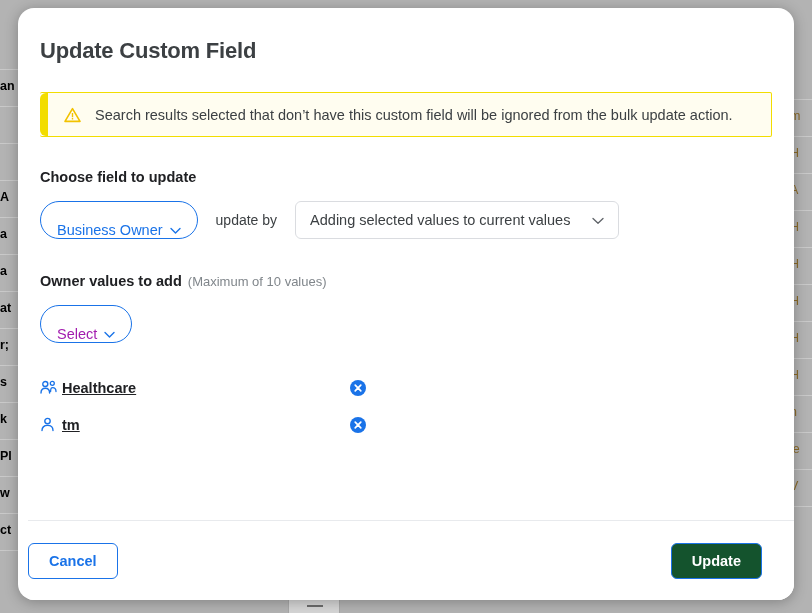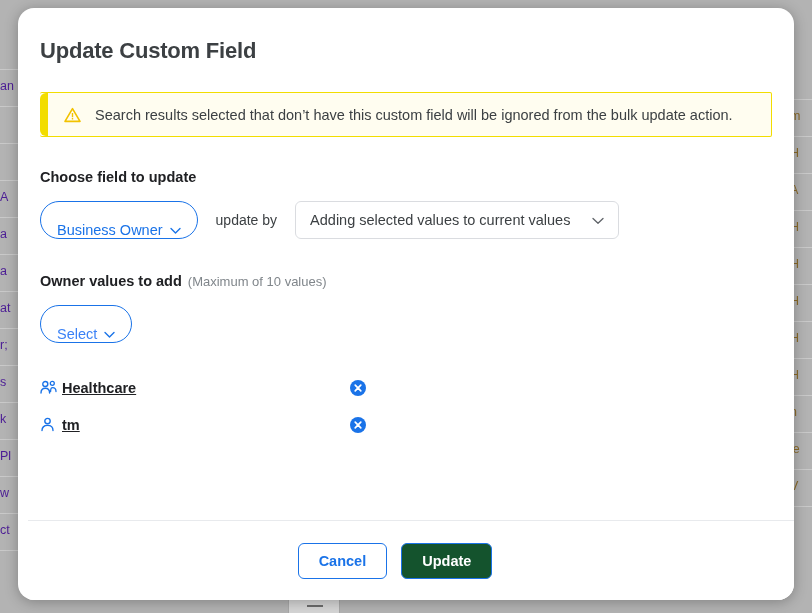--- a/index.html
+++ b/index.html
@@ -25,22 +25,22 @@
   .bg-row {
     position: relative;
     border-bottom: 1px solid #c9c9c9;
     height: 37px;
     overflow: hidden;
   }
   .bg-row span {
     position: absolute;
     left: 0; top: 9px;
     font-size: 12.5px;
-    font-weight: normal;
-    color: #4c1d95;
+    font-weight: bold;
+    color: #000000;
     white-space: nowrap;
   }
   .bg-col-right {
     position: absolute;
     top: 0; right: 0;
     width: 22px;
     height: 613px;
   }
   .bg-col-right .bg-row span {
     color: #8a6a2a;
@@ -154,21 +154,21 @@
     height: 38px;
     padding: 0 16px;
     border: 1px solid #1a73e8;
     border-radius: 20px;
     background: #fff;
     color: #1a73e8;
     font-size: 14.5px;
     cursor: pointer;
     white-space: nowrap;
   }
-  .pill-select.neutral { color: #3b82f6; }
+  .pill-select.neutral { color: #a21caf; }
 
   .update-by {
     margin: 0 18px;
     font-size: 14px;
     color: #3c4043;
   }
 
   .box-select {
     display: inline-flex;
     align-items: center;
@@ -220,21 +220,21 @@
   .value-row { position: relative; }
 
   
   .modal-footer {
     position: absolute;
     left: 10px; right: 0; bottom: 0;
     height: 80px;
     border-top: 1px solid #e8eaed;
     display: flex;
     align-items: center;
-    justify-content: center;
+    justify-content: space-between;
     padding-right: 32px;
     gap: 14px;
     background: #fff;
   }
   .btn {
     height: 36px;
     padding: 0 20px;
     border-radius: 6px;
     font-size: 14.5px;
     font-weight: bold;

